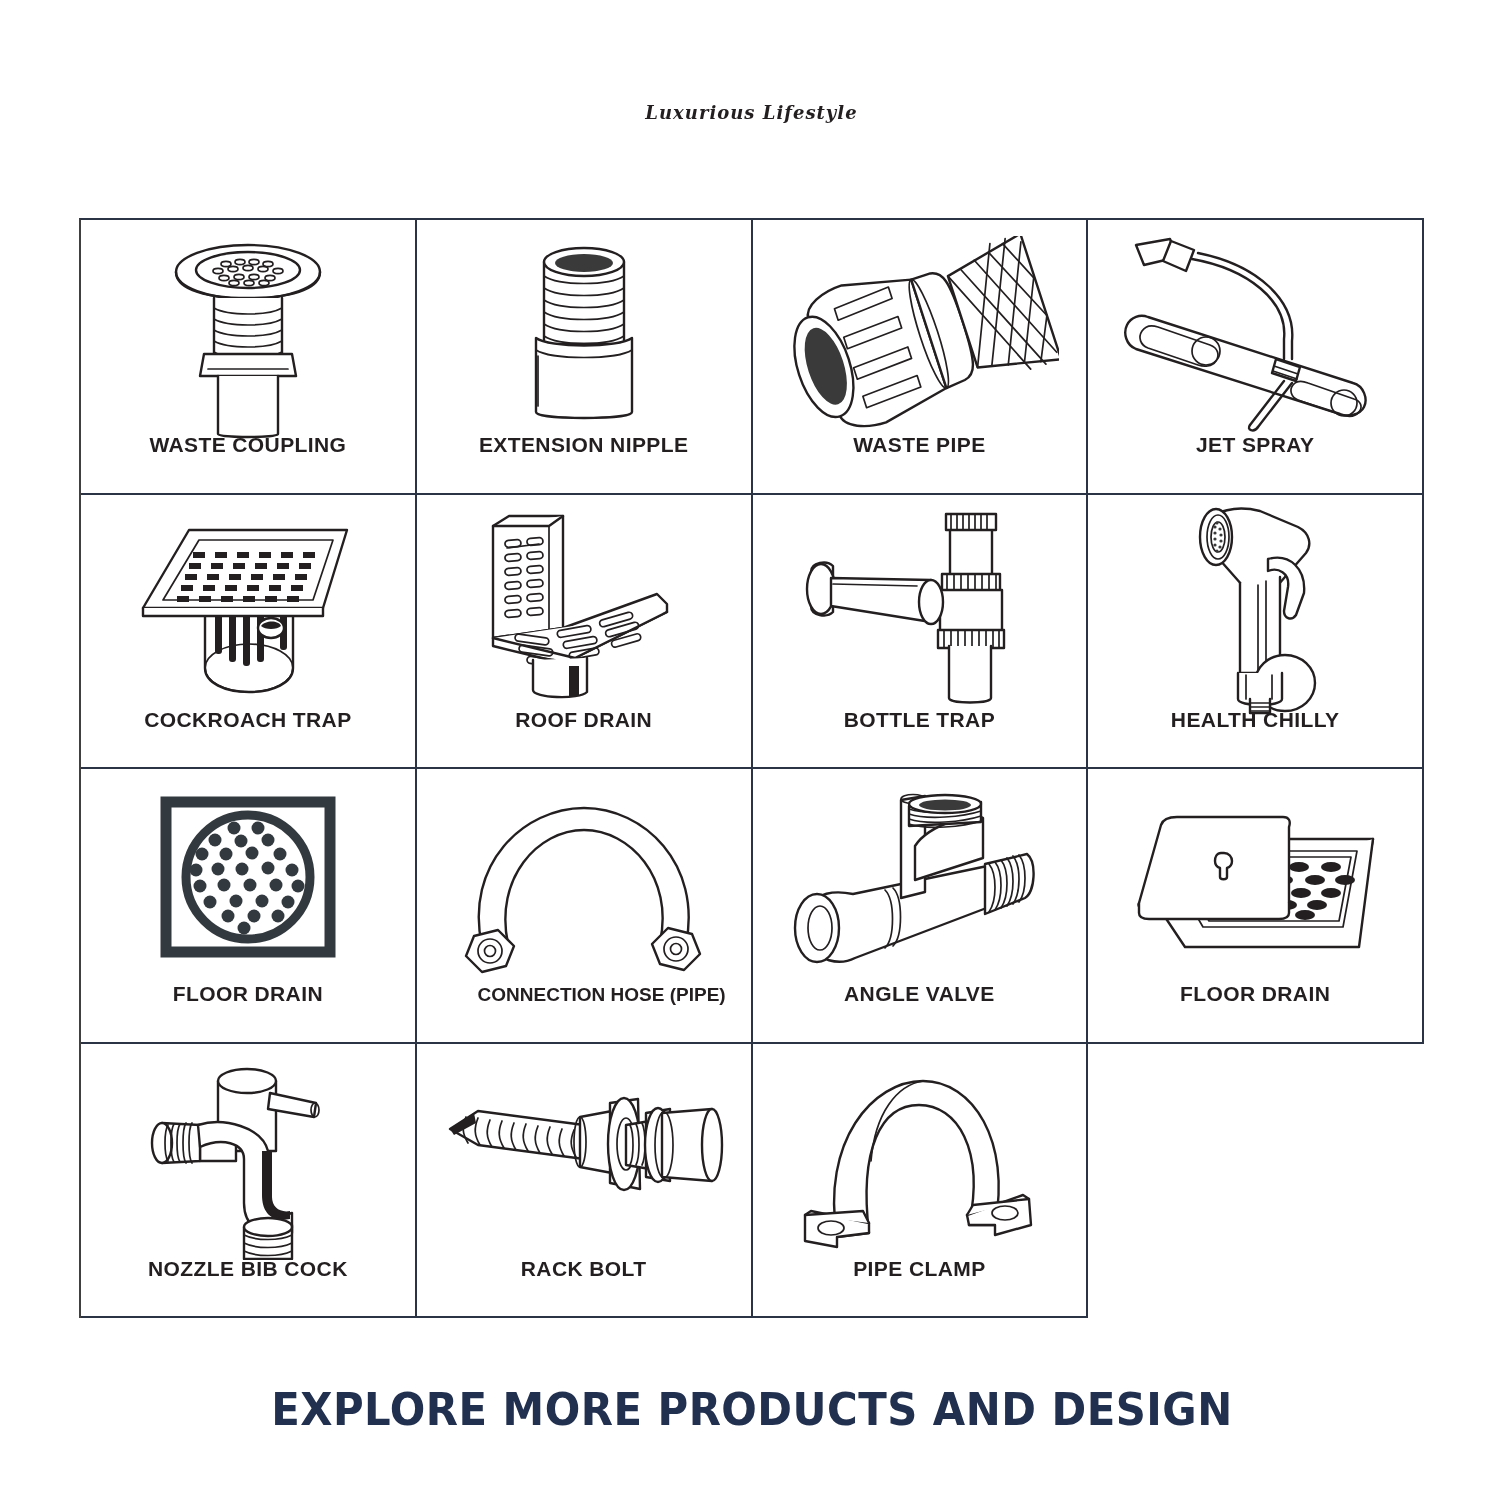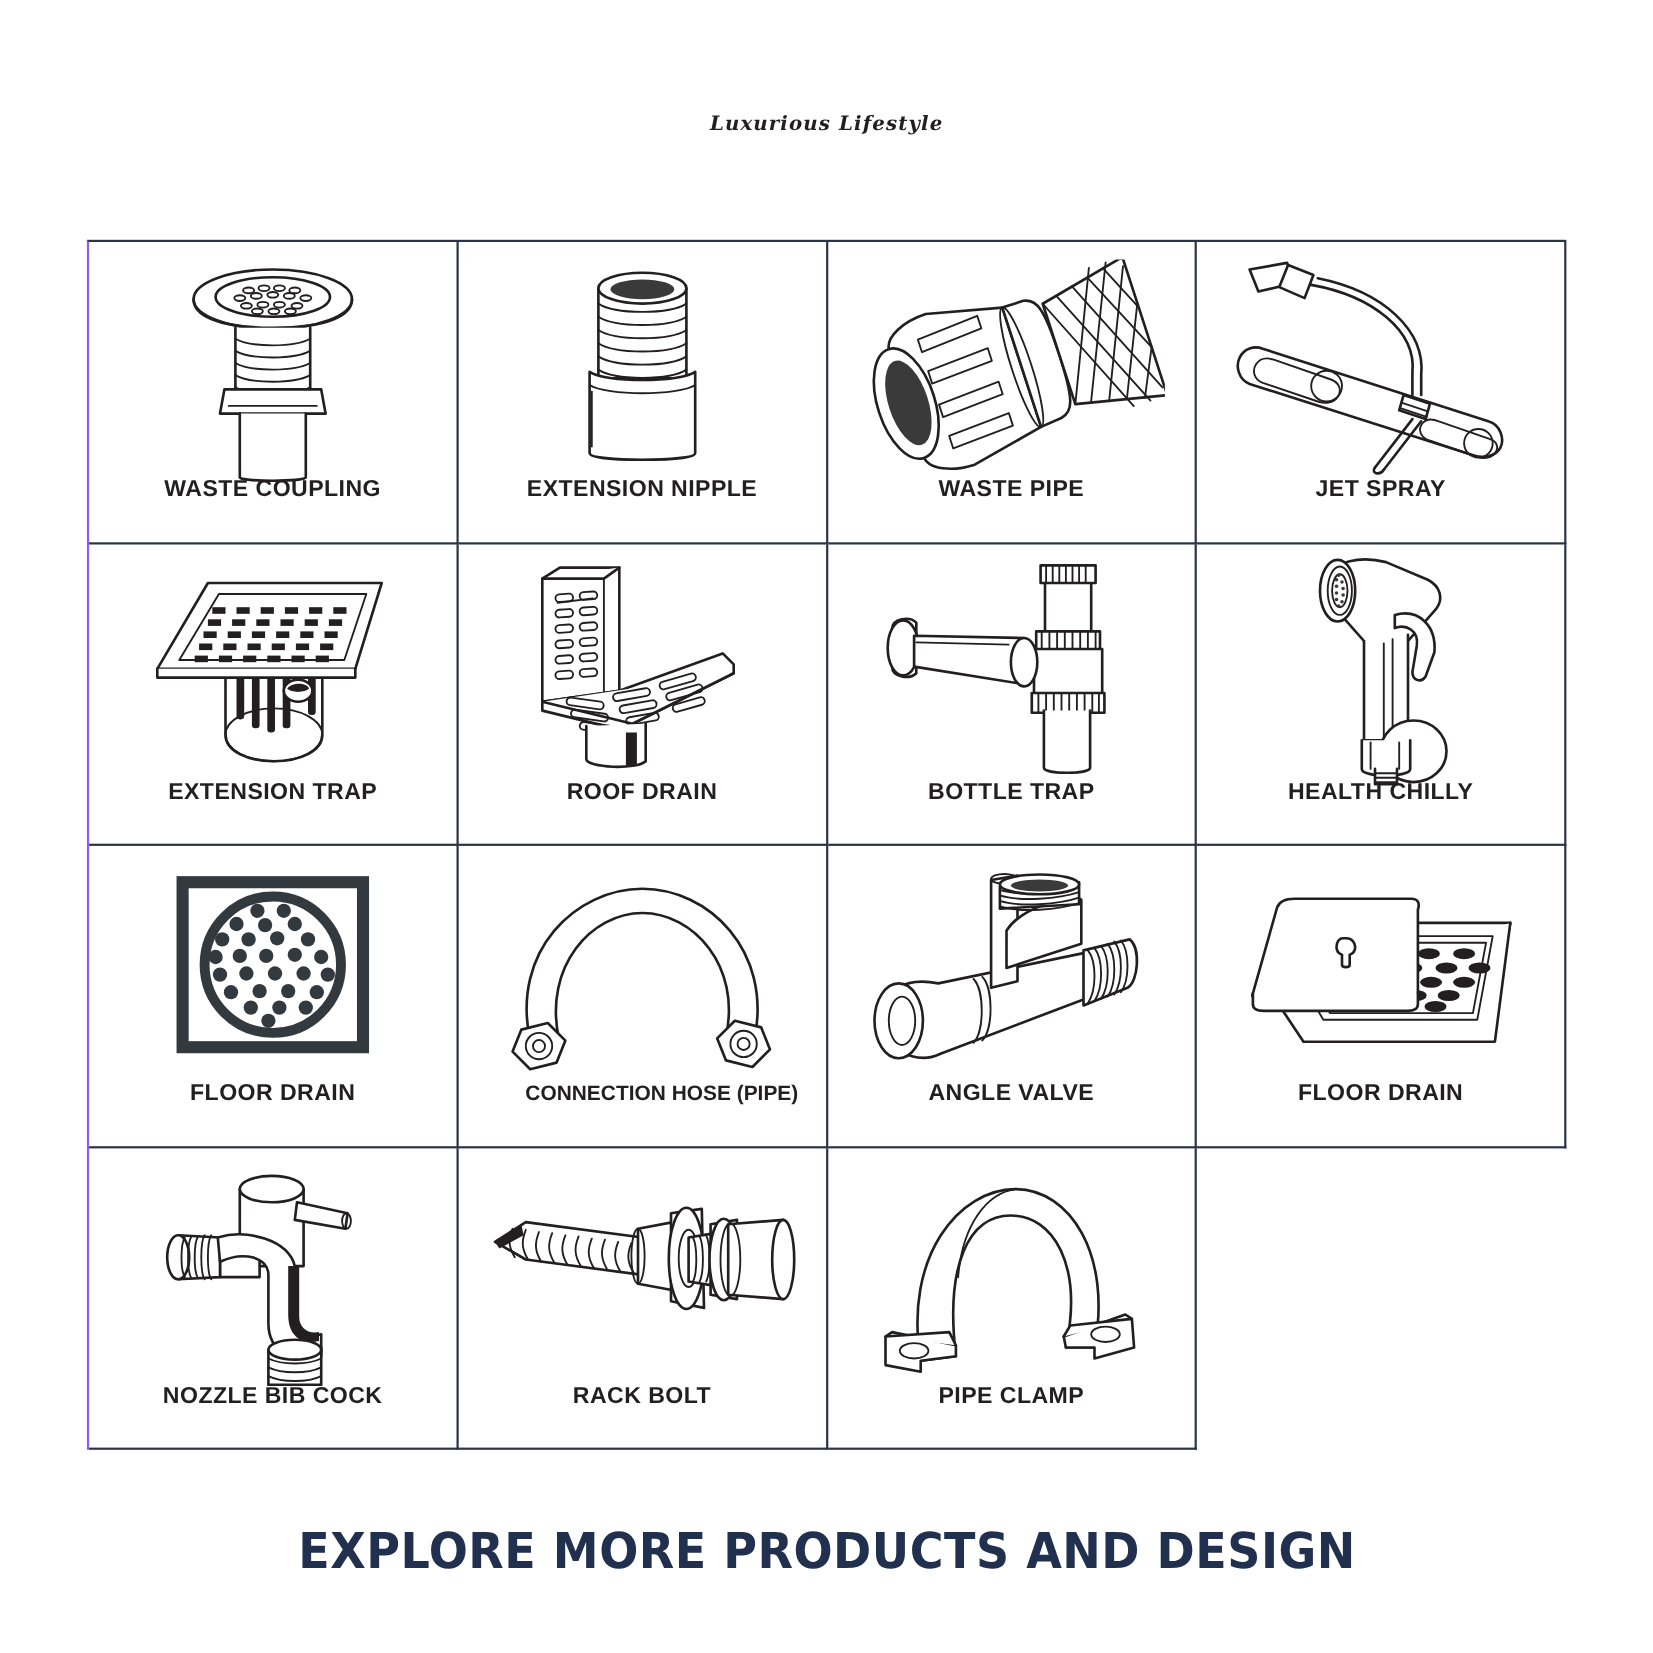--- a/index.html
+++ b/index.html
@@ -84,21 +84,21 @@
   }
 
   
   .grid{
     width:1345px;
     height:1100px;
     display:grid;
     grid-template-columns:repeat(4,1fr);
     grid-template-rows:repeat(4,1fr);
     border-top:2px solid #2b3445;
-    border-left:2px solid #8b5cf6;
+    border-left:2px solid #404040;
     box-sizing:border-box;
     flex-shrink:0;
   }
   .cell{
     border-right:2px solid #2b3445;
     border-bottom:2px solid #2b3445;
     box-sizing:border-box;
     display:flex;flex-direction:column;
     align-items:center;justify-content:flex-start;
     padding:14px 6px 10px 6px;
@@ -324,21 +324,21 @@
               <rect x="158" y="77" width="12" height="6"></rect>
             <rect x="44" y="88" width="12" height="6"></rect>
               <rect x="66" y="88" width="12" height="6"></rect>
             <rect x="88" y="88" width="12" height="6"></rect>
               <rect x="110" y="88" width="12" height="6"></rect>
             <rect x="132" y="88" width="12" height="6"></rect>
               <rect x="154" y="88" width="12" height="6"></rect>
           </g>
         </svg>
       </div>
-      <div class="cap">EXTENSION TRAP</div>
+      <div class="cap">COCKROACH TRAP</div>
     </div>
 
     <div class="cell">
       <div class="art">
         <svg width="225" height="200" viewBox="0 0 225 200">
           <path class="lnw" d="M22 130 L22 18 L38 8 L92 8 L92 120 Z"></path>
           <path class="lnw" d="M22 18 L78 18 L92 8"></path>
           <path class="lnt" d="M78 18 L78 122"></path>
           <g class="lnt">
             <path d="M36 40 L68 36 M36 40 L68 36"></path>

